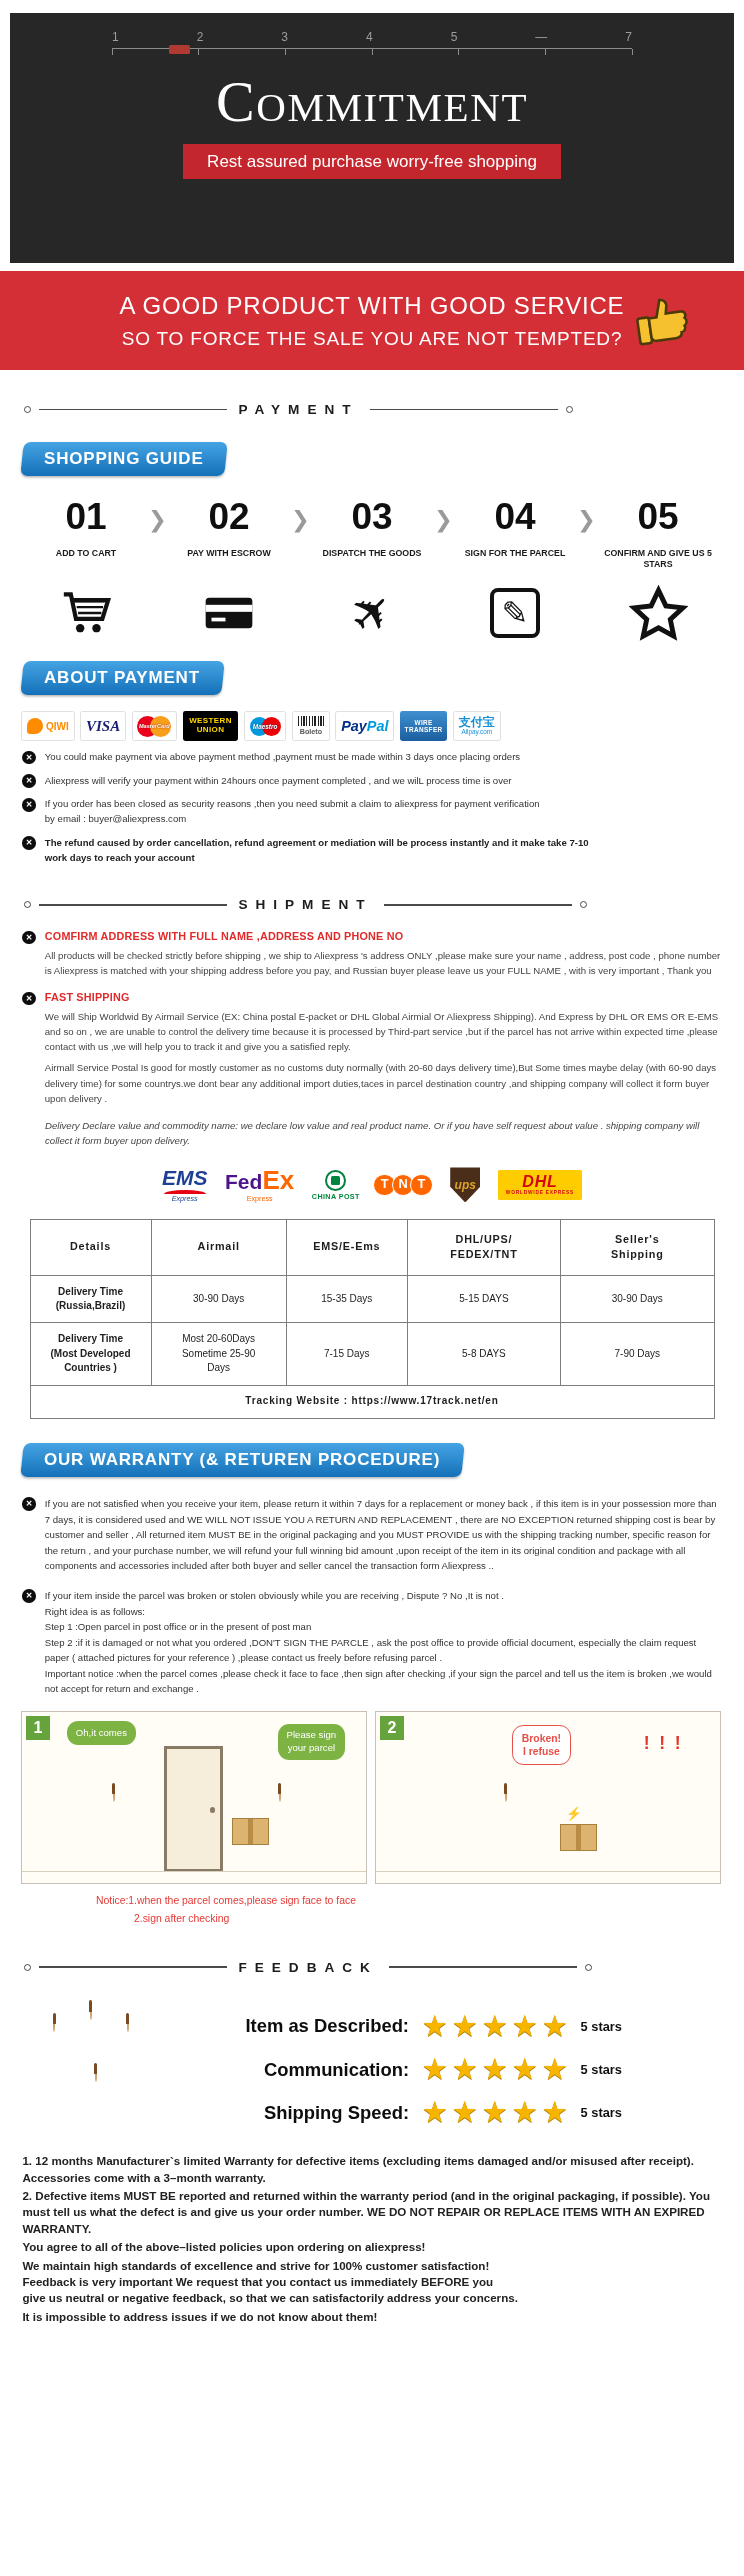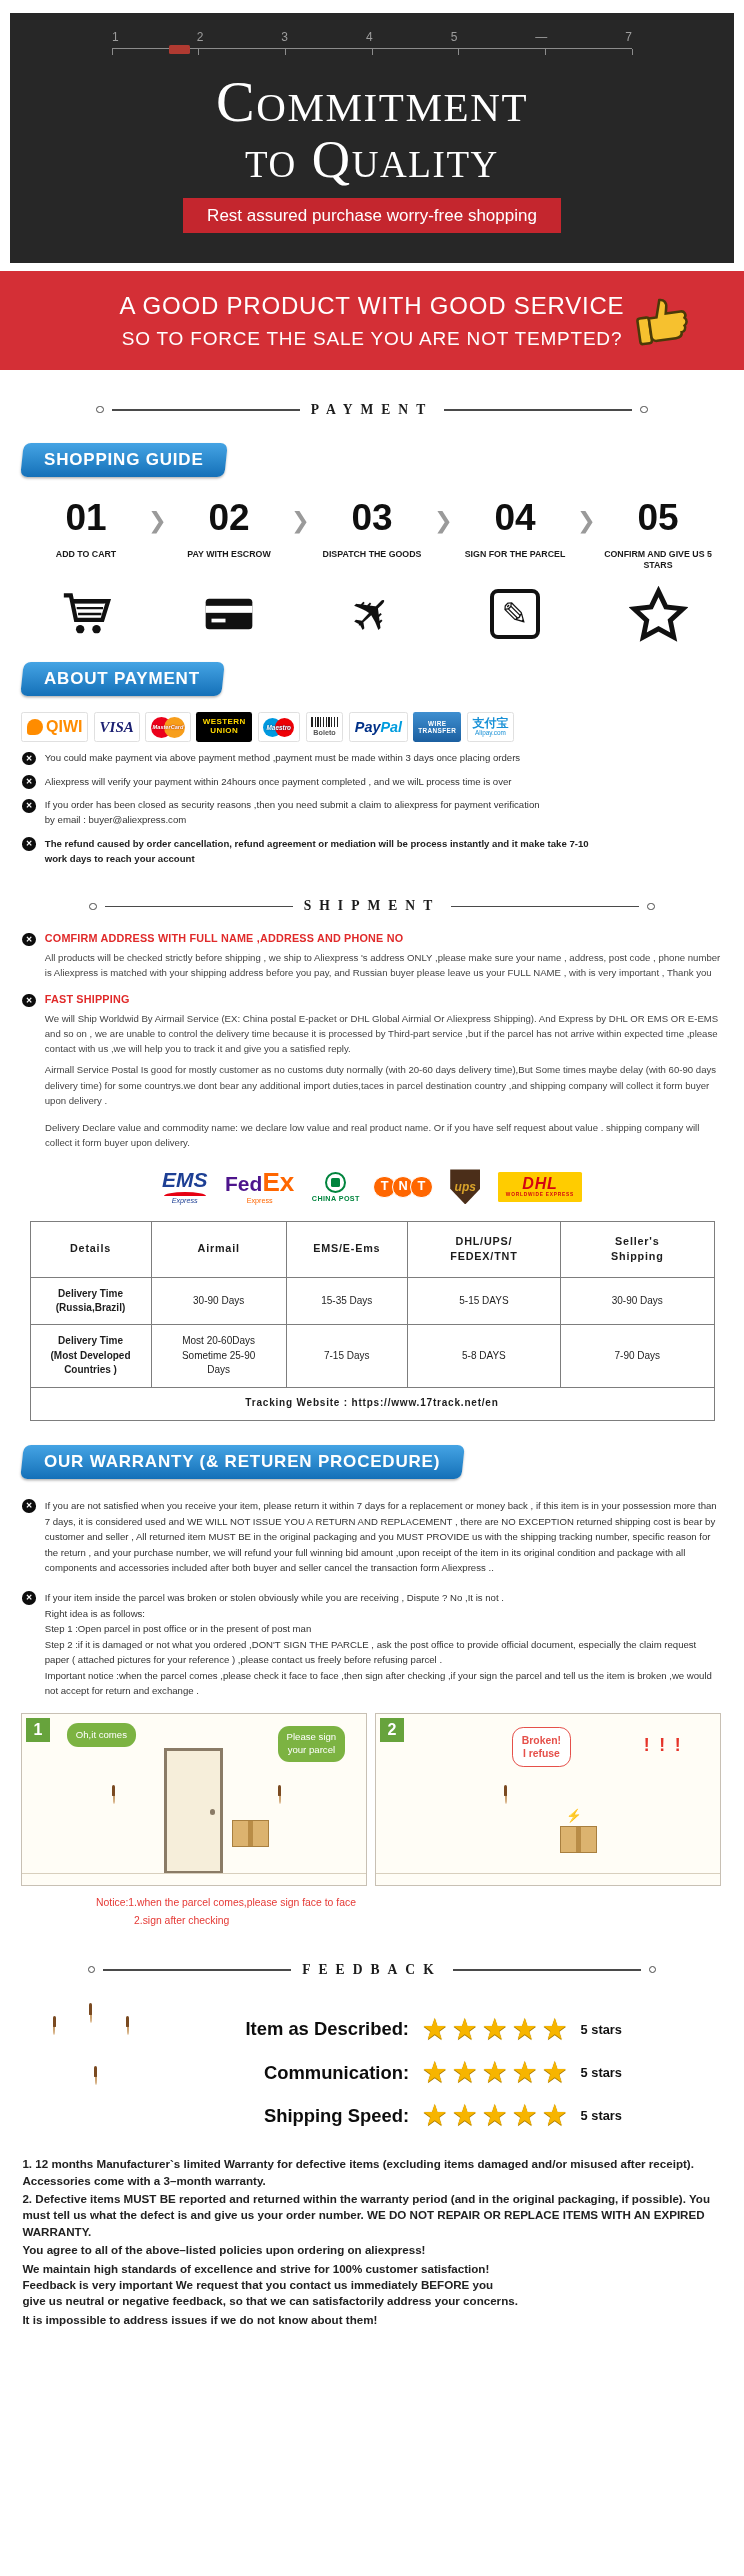--- a/index.html
+++ b/index.html
@@ -17,21 +17,21 @@
   .hero-title .l2 { font-size:53px; letter-spacing:1.6px; }
   .hero-banner { display:inline-block; background:#c4262e; color:#fff; font-size:17px; padding:7.2px 24px; margin-top:12.8px; }
 
   
   .promo { background:#d42f36; margin-top:8px; height:99px; position:relative; color:#fff; text-align:center; padding-top:21px; }
   .promo-1 { font-size:24px; letter-spacing:0.8px; }
   .promo-2 { font-size:19px; margin-top:8px; letter-spacing:0.8px; }
   .thumb { position:absolute; right:51px; top:16px; transform:rotate(-8deg); }
 
   
-  .divider { display:flex; align-items:center; justify-content:center; margin:32px 24px 17.6px; gap:8px;font-family:Liberation Serif, serif; }
+  .divider { display:flex; align-items:center; justify-content:flex-start; margin:32px 24px 17.6px; gap:8px; }
   .divider .ring { width:7.2px; height:7.2px; border:1.6px solid #4a4a4a; border-radius:50%; }
   .divider .line { height:1.6px; background:#4a4a4a; width:188px; }
   .divider .label { font-size:13.6px; font-weight:bold; letter-spacing:8px; color:#1c1c1c; margin:0 3.2px; }
 
   
   .blue-btn { display:inline-block; margin:8px 0 4.8px 22.4px; background:linear-gradient(#45a4e4,#1470b8); color:#fff; font-weight:bold; font-size:17px; padding:7.2px 22.4px; border-radius:7.2px; transform:skewX(-6deg); box-shadow:0 1.6px 2.4px rgba(0,0,0,.3); cursor:pointer; }
   .blue-btn > span { display:inline-block; transform:skewX(6deg); letter-spacing:0.8px; }
 
   
   .steps { display:flex; justify-content:center; align-items:flex-start; margin:14.4px 11.2px 4.8px; }
@@ -40,21 +40,21 @@
   .step-arrow { font-size:22.4px; color:#9a9a9a; margin-top:9.6px; width:21px; text-align:center; flex:0 0 21px; }
   .step-label { font-size:8.8px; font-weight:bold; color:#1a1a1a; margin-top:9.6px; min-height:22.4px; line-height:1.35; }
   .step-icon { margin-top:9.6px; height:67px; display:flex; align-items:center; justify-content:center; }
   .glyph-icon { font-size:50px; color:#111; line-height:1; }
   .sign-box { width:50px; height:50px; border:4px solid #111; border-radius:8px; display:flex; align-items:center; justify-content:center; font-size:32px; color:#111; }
 
   
   .paylogos { display:flex; align-items:center; gap:5.6px; margin:11.2px 0 6.4px 21px; }
   .logo { height:30px; display:flex; align-items:center; justify-content:center; border:0.8px solid #e0e0e0; border-radius:2.4px; background:#fff; padding:0 4.8px; position:relative; }
   .qiwi-bird { width:16px; height:16px; background:#ff8c00; border-radius:50% 50% 50% 3.2px; margin-right:3.2px; }
-  .qiwi-text { color:#ff8c00; font-weight:bold; font-size:16px; }
+  .qiwi-text { color:#ff8c00; font-weight:bold; font-size:10px; }
   .visa-text { color:#1a1f71; font-weight:bold; font-style:italic; font-size:15px; font-family:"Liberation Serif",serif; }
   .mc-wrap { display:flex; align-items:center; position:relative; }
   .mc-c1 { width:21px; height:21px; border-radius:50%; background:#eb001b; }
   .mc-c2 { width:21px; height:21px; border-radius:50%; background:#f79e1b; margin-left:-8px; }
   .mc-text { position:absolute; left:0; right:0; text-align:center; color:#fff; font-size:5.6px; font-style:italic; font-weight:bold; text-shadow:0 0 1.6px #900; }
   .wu { background:#000; border:none; flex-direction:column; line-height:1.1; padding:0 6.4px; }
   .wu div { color:#ffd800; font-weight:bold; font-size:8px; letter-spacing:0.4px; }
   .maestro-c1 { width:19px; height:19px; border-radius:50%; background:#0099df; }
   .maestro-c2 { width:19px; height:19px; border-radius:50%; background:#ed0006; margin-left:-7.2px; }
   .maestro-text { position:absolute; left:0; right:0; text-align:center; color:#fff; font-size:6.4px; font-style:italic; font-weight:bold; text-shadow:0 0 1.6px #036; }
@@ -75,21 +75,21 @@
   .note { display:flex; gap:8.8px; margin:8.8px 22.4px 0; align-items:flex-start; }
   .note-icon { flex:0 0 13.6px; width:13.6px; height:13.6px; background:#0d0d0d; color:#fff; border-radius:50%; font-size:8px; line-height:13.6px; text-align:center; margin-top:0.8px; font-weight:bold; }
   .note-text { font-size:9.6px; color:#333; line-height:1.55; white-space:pre-line; }
   .note-bold .note-text { font-weight:bold; color:#222; }
 
   
   .ship-block { margin:12.8px 22.4px 0; display:flex; gap:8.8px; align-items:flex-start; }
   .ship-content { flex:1; }
   .ship-heading { color:#e02a2a; font-weight:bold; font-size:10.8px; letter-spacing:0.2px; }
   .ship-body { font-size:9.6px; color:#444; line-height:1.6; margin-top:5.6px; white-space:pre-line; }
-  .declare { margin:11.2px 22.4px 0 45px; font-size:9.6px; color:#444; line-height:1.6; }
+  .declare { margin:11.2px 22.4px 0 45px; font-size:9.6px; color:#444; line-height:1.6;font-style:italic; }
 
   
   .carriers { display:flex; align-items:center; justify-content:center; gap:17.6px; margin:19px 0 3.2px; }
   .carrier { display:flex; flex-direction:column; align-items:center; line-height:1; }
   .ems-text { color:#1d3f94; font-weight:bold; font-style:italic; font-size:21px; }
   .ems-swoosh { width:42px; height:4px; background:#e60012; border-radius:50%/100% 100% 0 0; margin-top:1.6px; }
   .ems-sub { font-size:7.2px; color:#1d3f94; margin-top:1.6px; font-style:italic; }
   .fedex { flex-direction:row; align-items:baseline; }
   .fedex-1 { color:#4d148c; font-weight:bold; font-size:21px; }
   .fedex-2 { color:#ff6600; font-weight:bold; font-size:26px; }
@@ -176,21 +176,20 @@
       <i class="tick" style="left:33.3%"></i>
       <i class="tick" style="left:50%"></i>
       <i class="tick" style="left:66.6%"></i>
       <i class="tick" style="left:83.3%"></i>
       <i class="tick" style="left:100%"></i>
       <span class="ruler-handle"></span>
     </div>
   </div>
   <div class="hero-title">
     <div class="l1">Commitment</div>
-    <div class="l2">to Quality</div>
   </div>
   <div class="hero-banner">Rest assured purchase worry-free shopping</div>
 </div>
 
 
 <div class="promo">
   <div class="promo-1">A GOOD PRODUCT WITH GOOD SERVICE</div>
   <div class="promo-2">SO TO FORCE THE SALE  YOU ARE NOT TEMPTED?</div>
   <span class="thumb">
     <svg width="62" height="62" viewBox="0 0 48 48">

